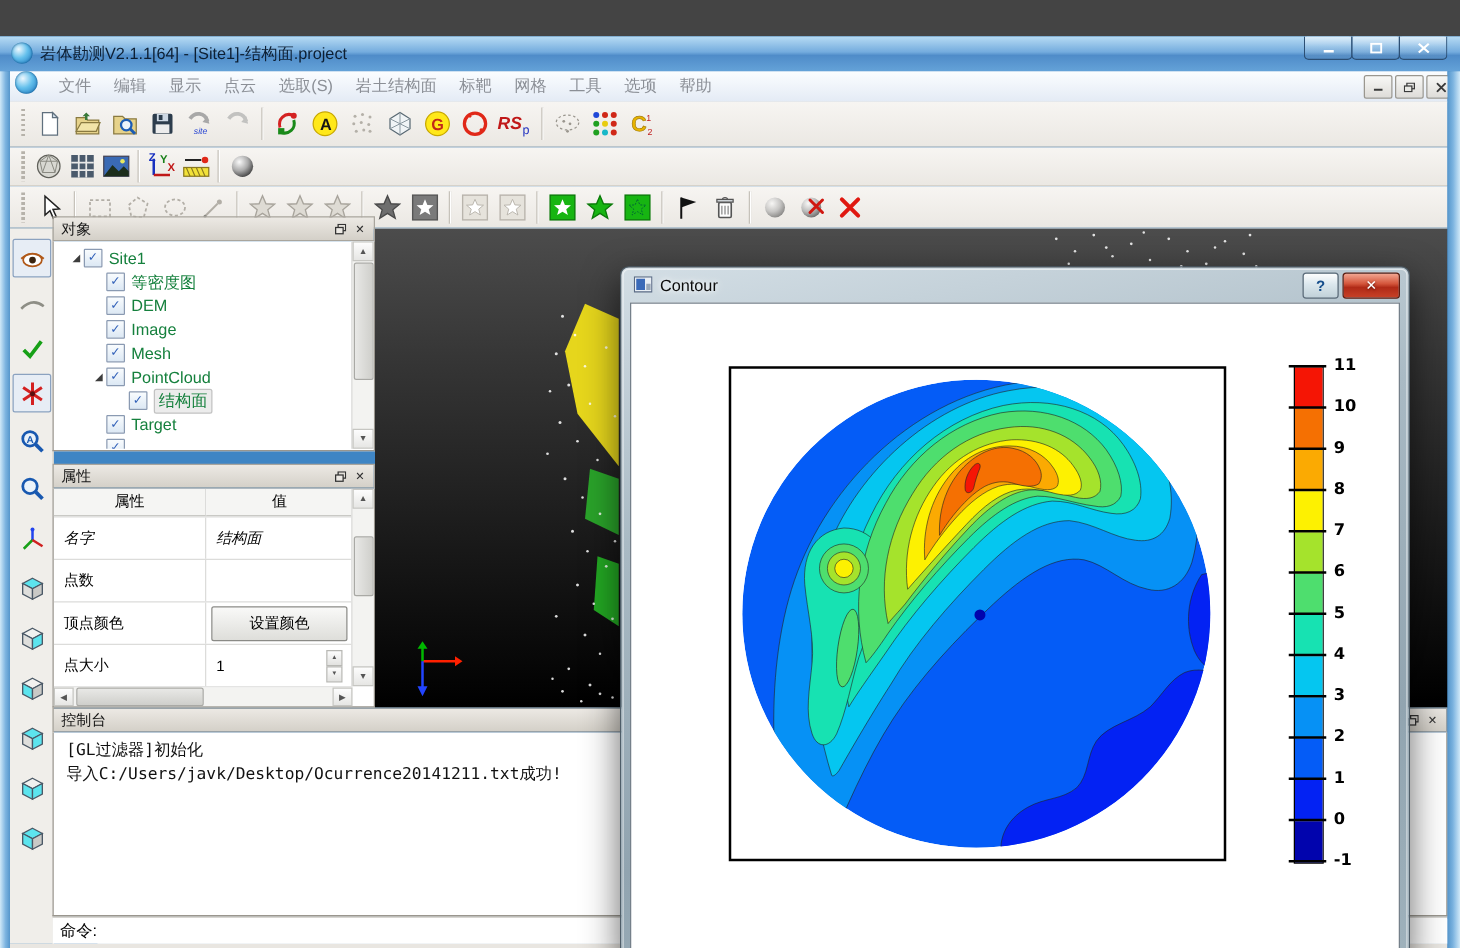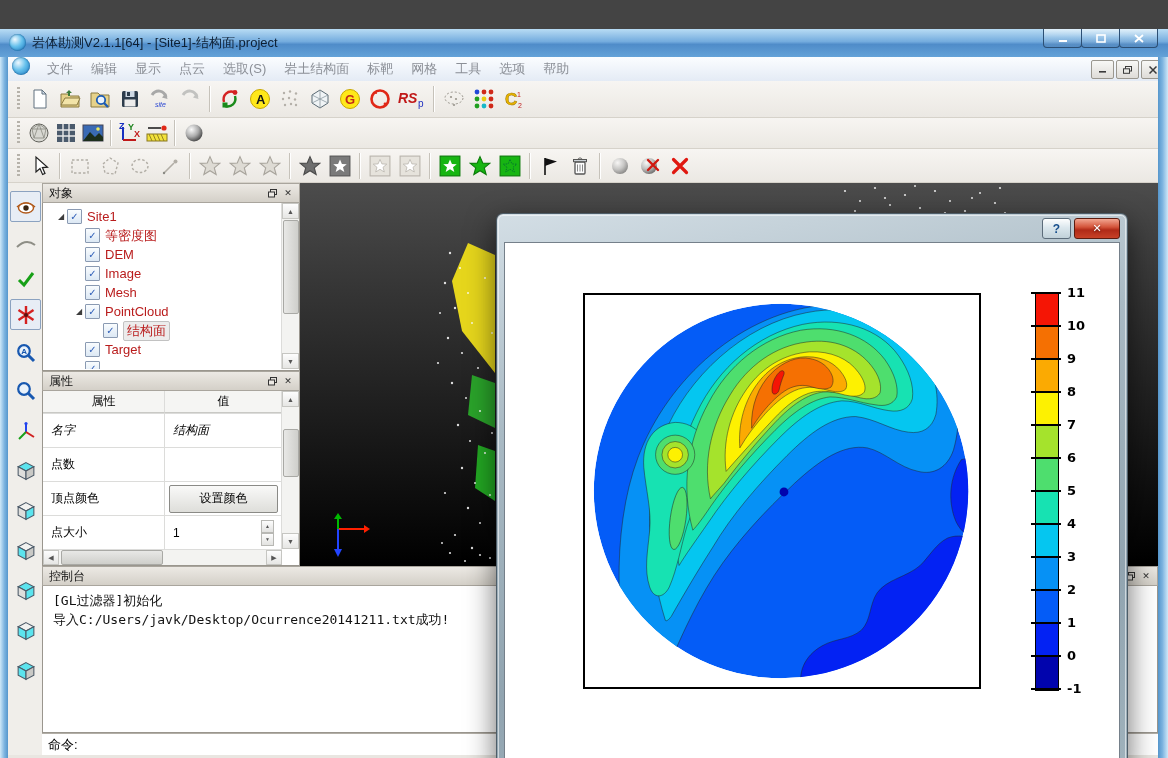--- a/index.html
+++ b/index.html
@@ -45,21 +45,21 @@
   .ptitle .sp{flex:1;}
   .pt-btn{width:14px;height:13px;display:flex;align-items:center;justify-content:center;color:#333;font-size:9px;margin-left:2px;}
   .pbody{background:#fff;border:1px solid #9a968e;border-top:none;box-sizing:border-box;overflow:hidden;}
   
   .trow{height:19px;display:flex;align-items:center;white-space:nowrap;}
   .trow.sel .tlabel{background:#ececec;border:1px solid #c2c2c2;border-radius:2px;padding:0 3px;}
   .texp{width:12px;color:#3c3c3c;font-size:8px;text-align:center;}
   .tcb{width:13px;height:13px;border:1px solid #8a9ab2;border-radius:1px;margin-right:5px;
     background:linear-gradient(#f9fcfe,#dce8f4);display:inline-flex;align-items:center;justify-content:center;
     color:#2f5fb8;font-size:10px;font-weight:bold;flex:none;}
-  .tlabel{color:#b91c1c;}
+  .tlabel{color:#15803d;}
   
   .vsb{width:17px;background:#f3f3f1;border-left:1px solid #dcdcda;}
   .sb-arr{width:17px;height:16px;display:flex;align-items:center;justify-content:center;
     background:linear-gradient(#fdfdfd,#e6e6e4);border:1px solid #c6c6c2;box-sizing:border-box;color:#555;font-size:7px;}
   .sb-thumb{left:1px;width:14px;background:linear-gradient(90deg,#e8e8e6,#cfcfcb);border:1px solid #a9a9a5;border-radius:2px;}
   .hsb{height:15px;background:#f3f3f1;display:flex;align-items:center;}
   .hsb .sb-arr{width:16px;height:15px;}
   .hsb-thumb{width:100px;height:13px;background:linear-gradient(#e8e8e6,#cfcfcb);border:1px solid #a9a9a5;border-radius:2px;margin-left:2px;}
   
   .prow{display:flex;border-bottom:1px solid #dcdcda;}
@@ -622,21 +622,21 @@
         <path d="M38 346 L64 346" stroke="#ff2000" stroke-width="2"></path>
           <path d="M64 342 L70 346 L64 350 Z" fill="#ff2000"></path>
         <path d="M38 346 L38 334" stroke="#00b800" stroke-width="2"></path>
           <path d="M34 336 L38 330 L42 336 Z" fill="#00b800"></path>
         <path d="M38 346 L38 368" stroke="#2244ff" stroke-width="2"></path>
           <path d="M34 366 L38 374 L42 366 Z" fill="#2244ff"></path>
       </g>
     </svg>
   </div>
 
-  <div class="abs" style="left:42px;top:154px;width:258px;height:188px;">
+  <div class="abs" style="left:42px;top:144px;width:258px;height:188px;">
     <div class="ptitle">
       <span>对象</span>
         <span class="sp"></span>
       <span class="pt-btn">
           <svg width="9" height="9">
             <rect x="2.5" y="0.5" width="6" height="5" fill="none" stroke="#333"></rect>
             <rect x="0.5" y="3" width="6" height="5" fill="#ece9e4" stroke="#333"></rect>
           </svg>
         </span>
       <span class="pt-btn">✕</span>
@@ -783,20 +783,28 @@
       <input style="flex: 1 1 0%; border: none; outline: none; height: 18px; font: 13px &quot;Liberation Sans&quot;, sans-serif;">
     </div>
   </div>
 
   <div class="abs bstrip"></div>
   <div class="abs frame-l"></div>
   <div class="abs frame-r"></div>
   <div class="abs frame-b"></div>
 
   <div class="abs dialog">
+    <div class="abs dtitle">
+      <svg width="15" height="14" style="margin-right:6px;">
+          <rect x="0.5" y="0.5" width="14" height="12" fill="#e8eef4" stroke="#5a6a84"></rect>
+          <rect x="2" y="2" width="7" height="9" fill="#3a6ab8"></rect>
+          <rect x="10" y="6" width="3.5" height="5" fill="#9aa8b8"></rect>
+        </svg>
+      <span>Contour</span>
+    </div>
     <div class="abs dhelp">?</div>
     <div class="abs dclose">✕</div>
 
     <div class="abs dclient">
 
       <div class="abs plotbox">
         <svg viewBox="0 0 402 400" width="394" height="392" preserveAspectRatio="none">
           <defs>
               <clipPath id="cc">
                 <circle cx="200" cy="200" r="191"></circle>

